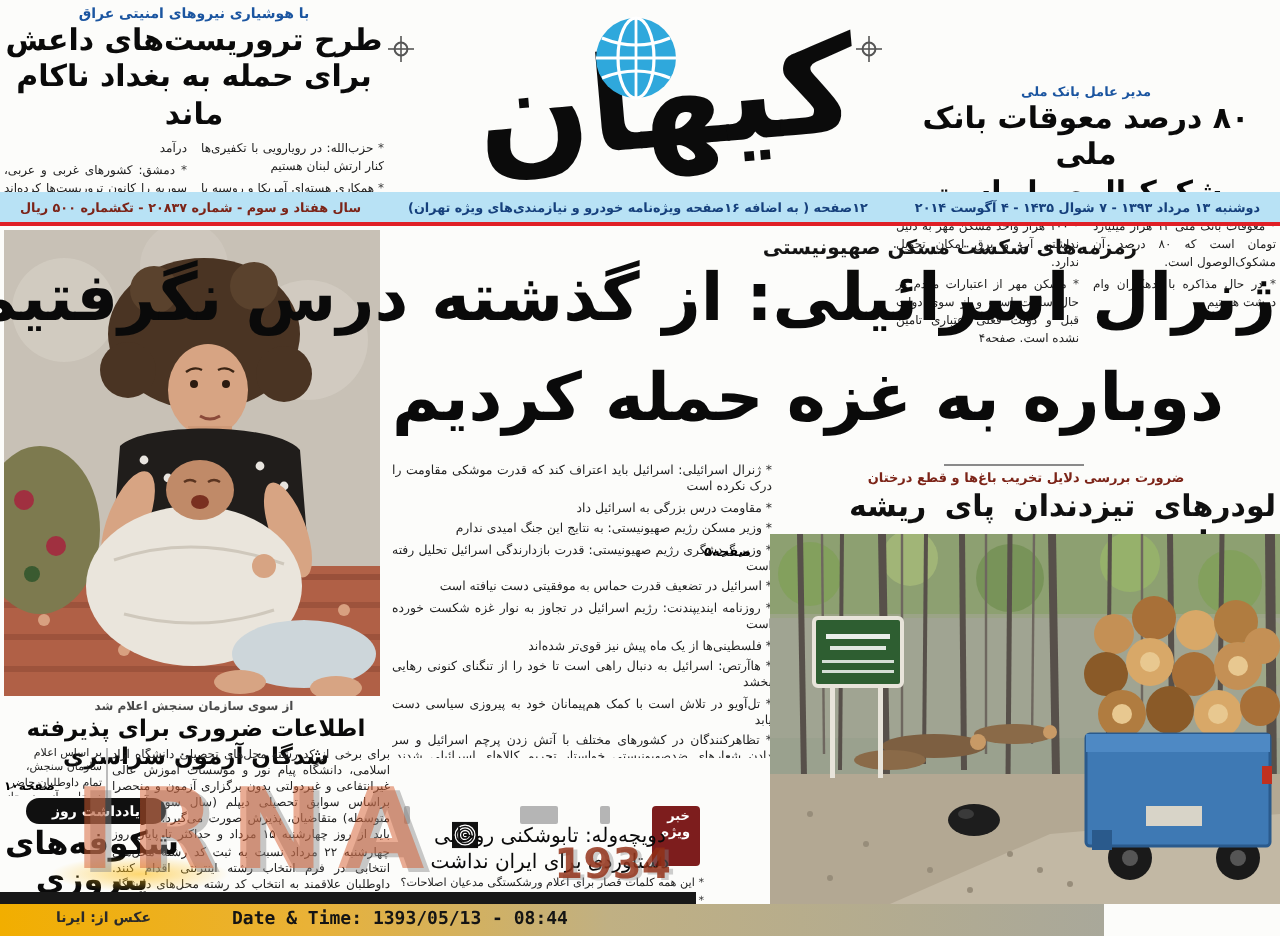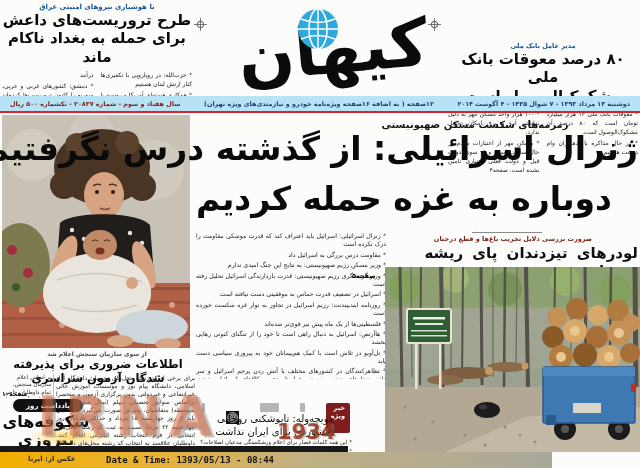--- a/index.html
+++ b/index.html
@@ -320,16 +320,16 @@
 
   <div class="abs wm" style="left:25px;top:388px;width:330px;height:60px;">
     <div class="abs wm-glow" style="left:0px;top:40px;width:90px;height:18px;"></div>
     <span class="abs wm-irna" style="left:12px;top:0px;">IRNA</span>
     <span class="abs wm-year" style="left:252px;top:32px;">1934</span>
   </div>
   <div class="abs blackstrip" style="left:0px;top:446px;width:348px;height:6px;"></div>
 
   <div class="abs footer">
     <span class="abs rtl footer-credit" style="left:28px;top:3px;">عکس از: ایرنا</span>
-    <span class="abs footer-dt" style="left:106px;top:2.5px;">Date &amp; Time: 1393/05/13 - 08:44</span>
+    <span class="abs footer-dt" style="left:116px;top:2.5px;">Date &amp; Time: 1393/05/13 - 08:44</span>
   </div>
 
 </div>
 
 </body></html>

